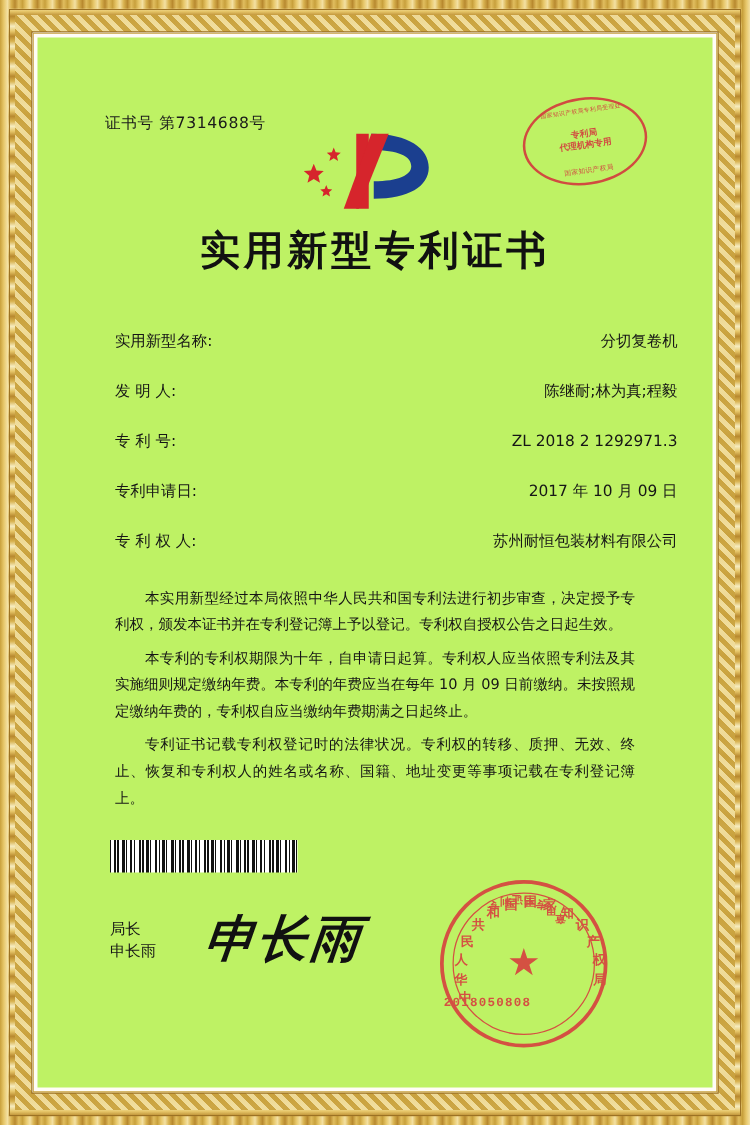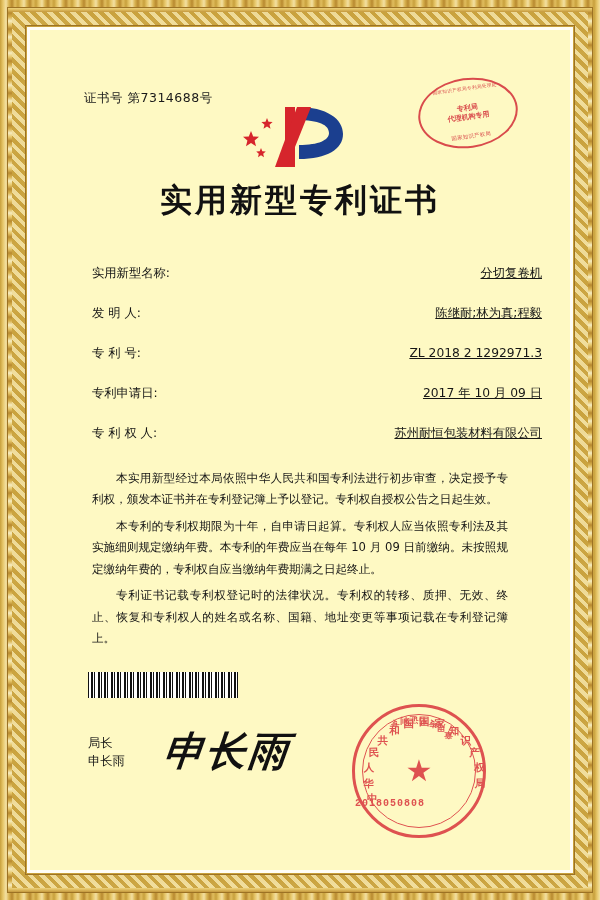--- a/index.html
+++ b/index.html
@@ -48,21 +48,21 @@
     inset: 26px;
     background: #fffdf6;
     box-shadow: inset 0 0 0 1px #c8a03c, 0 0 0 1px #9c7224;
   }
   .sheet {
     position: absolute;
     left: 30px;
     top: 30px;
     right: 30px;
     bottom: 30px;
-    background: #fef9c3;
+    background: #bef264;
   }
   .content {
     position: absolute;
     left: 28px;
     top: 26px;
     right: 28px;
     bottom: 20px;
     color: #1b1b1b;
   }
 
@@ -156,21 +156,20 @@
     margin-bottom: 23px;
     position: relative;
     justify-content: space-between;
   }
   .row .lbl {
     white-space: pre;
     flex: 0 0 auto;
   }
   .row .val {
     margin-left: 6px;
-    text-decoration: underline;
   }
   .row.two-col .right {
     position: absolute;
     left: 292px;
     top: 0;
     white-space: nowrap;
   }
 
   
   .paras {

